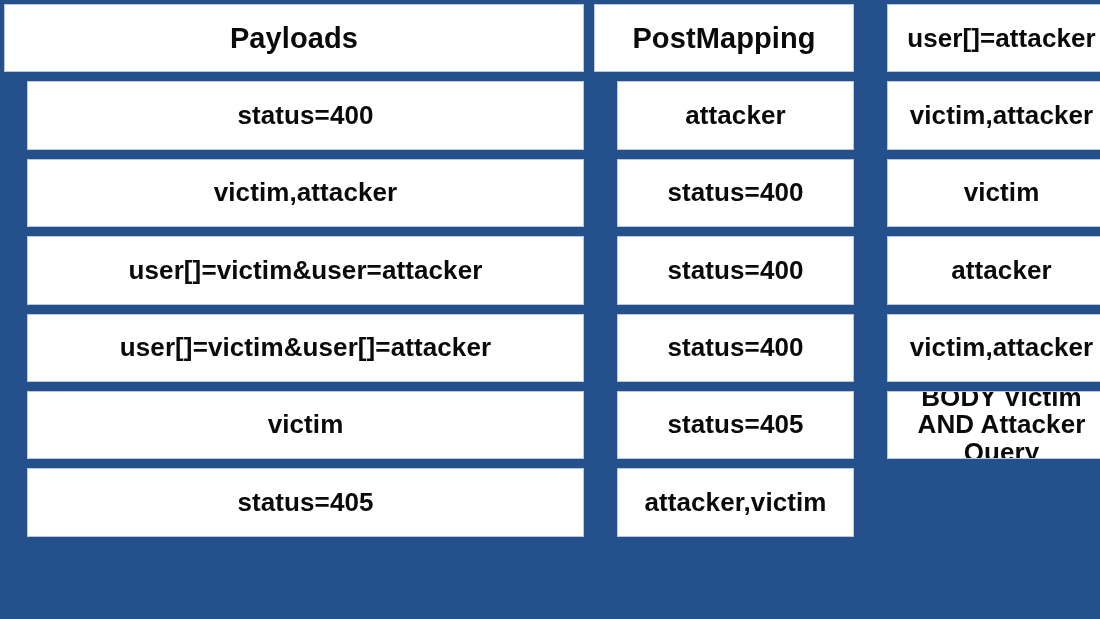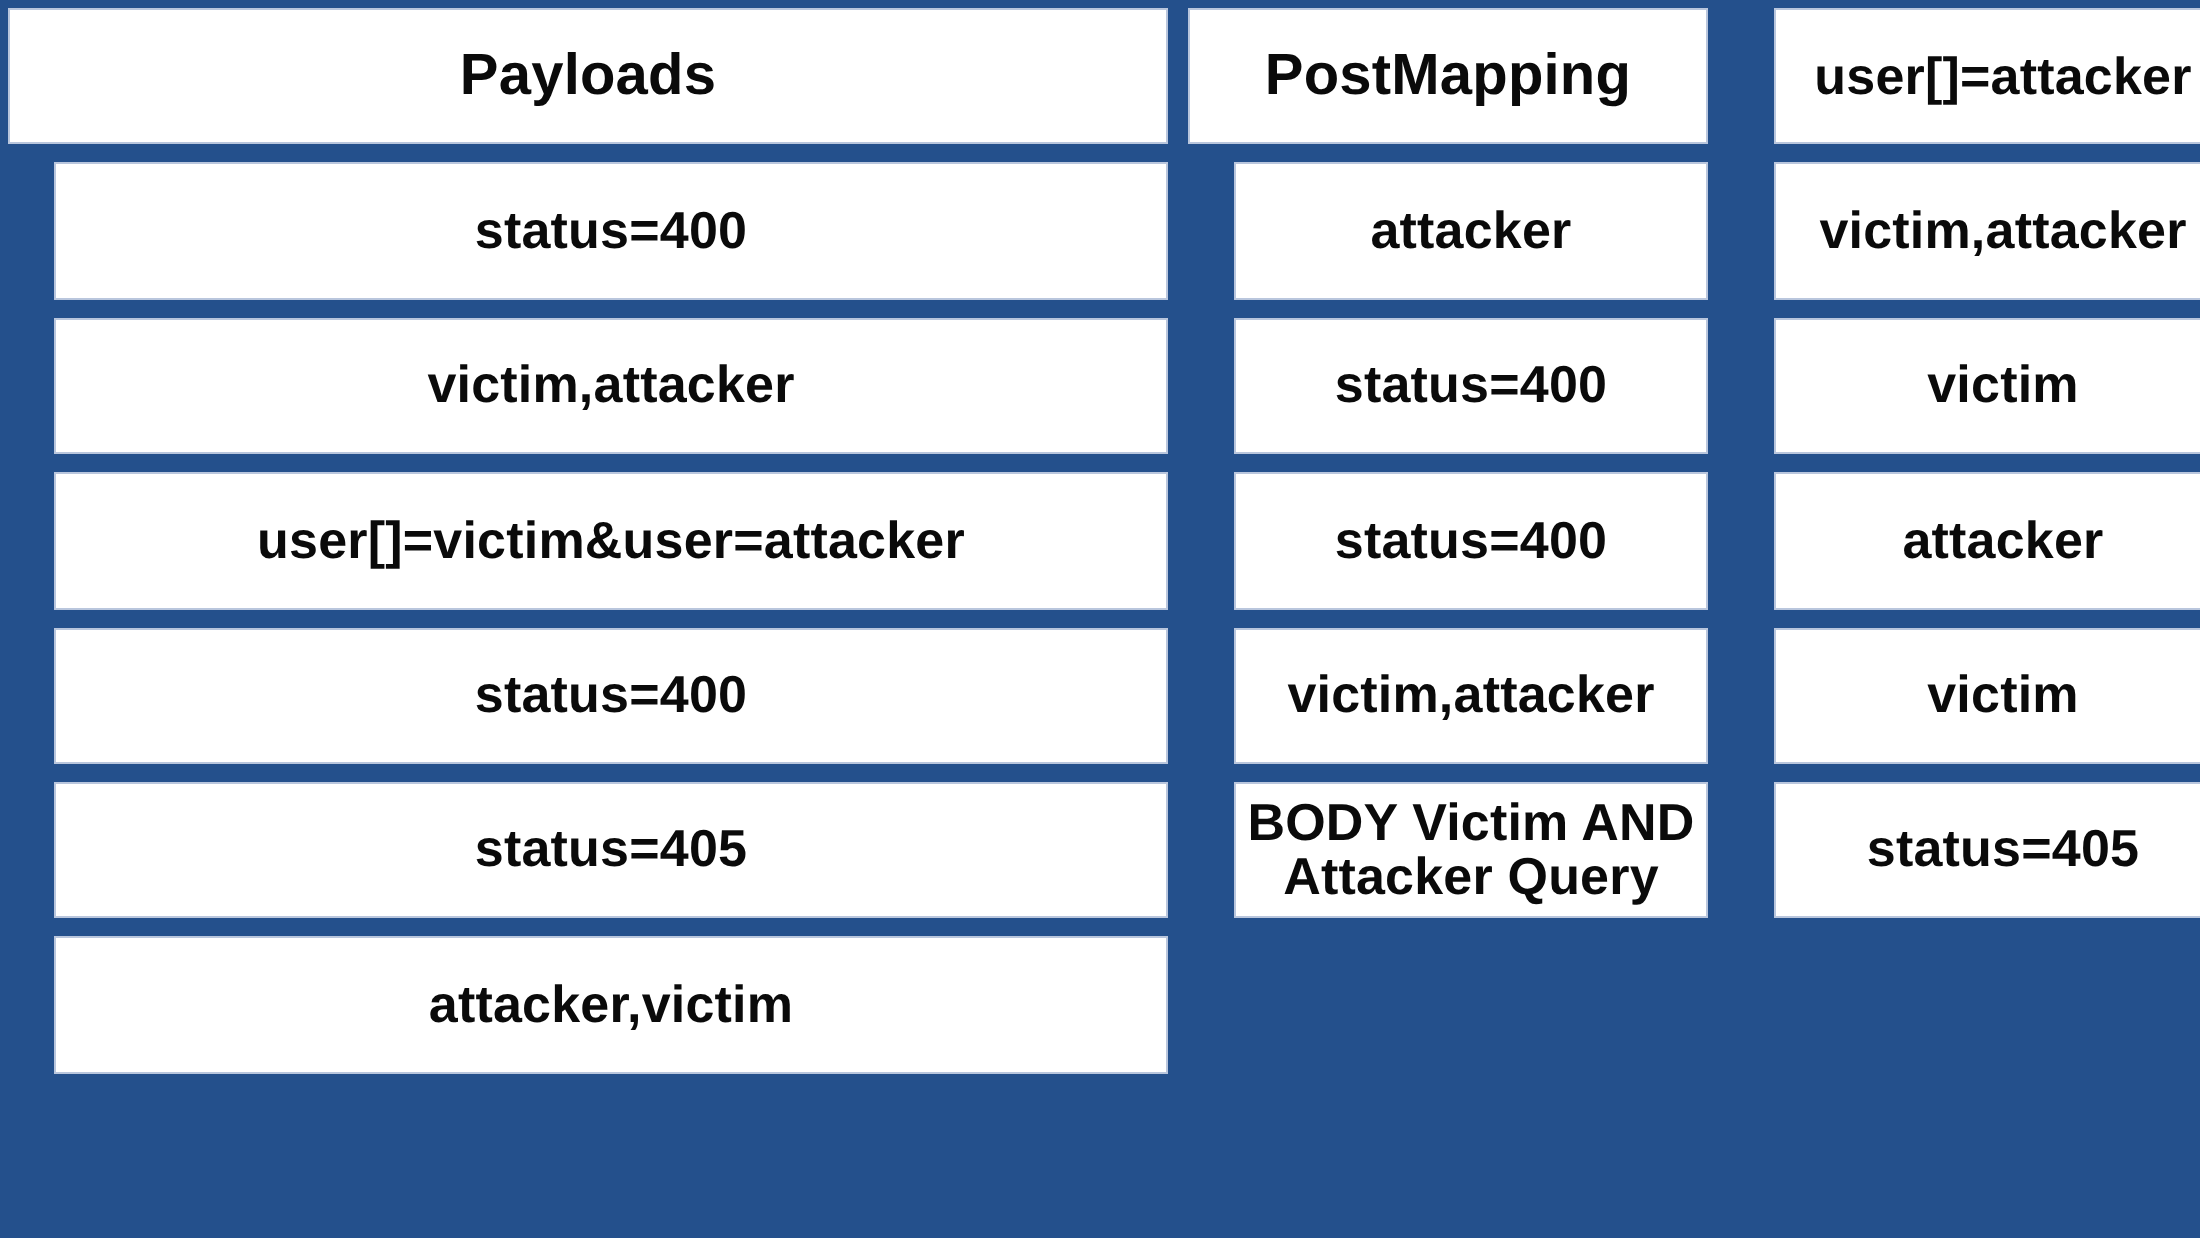--- a/index.html
+++ b/index.html
@@ -80,20 +80,21 @@
     <div class="cell body-cell col-get">victim,attacker</div>
     <div class="cell body-cell col-post">victim,attacker</div>
 
     <div class="cell body-cell col-get">status=400</div>
     <div class="cell body-cell col-post">victim</div>
 
     <div class="cell body-cell col-payload">user[]=victim&amp;user=attacker</div>
     <div class="cell body-cell col-get">status=400</div>
     <div class="cell body-cell col-post">attacker</div>
 
+    <div class="cell body-cell col-payload">user[]=victim&amp;user[]=attacker</div>
     <div class="cell body-cell col-get">status=400</div>
     <div class="cell body-cell col-post">victim,attacker</div>
 
     <div class="cell body-cell col-get">victim</div>
     <div class="cell body-cell col-post">status=405</div>
 
     <div class="cell body-cell col-payload">BODY Victim AND Attacker Query</div>
     <div class="cell body-cell col-get">status=405</div>
     <div class="cell body-cell col-post">attacker,victim</div>
 

